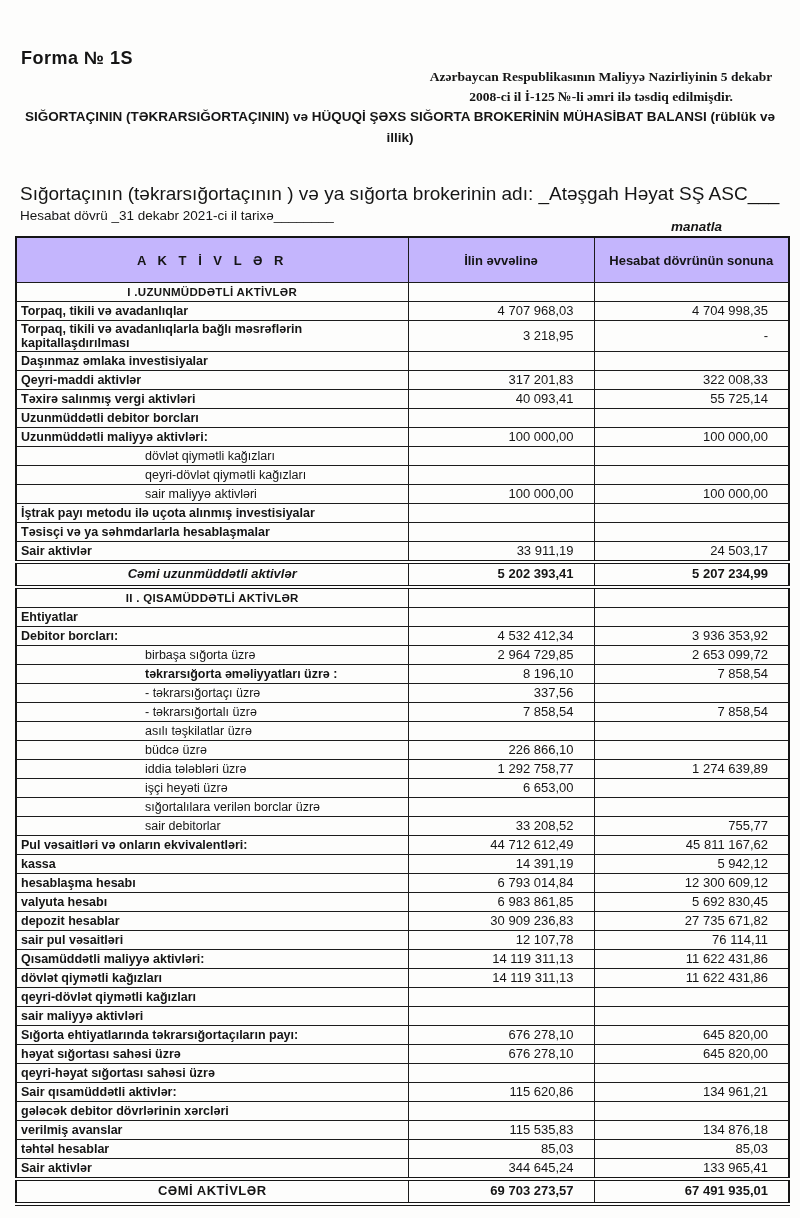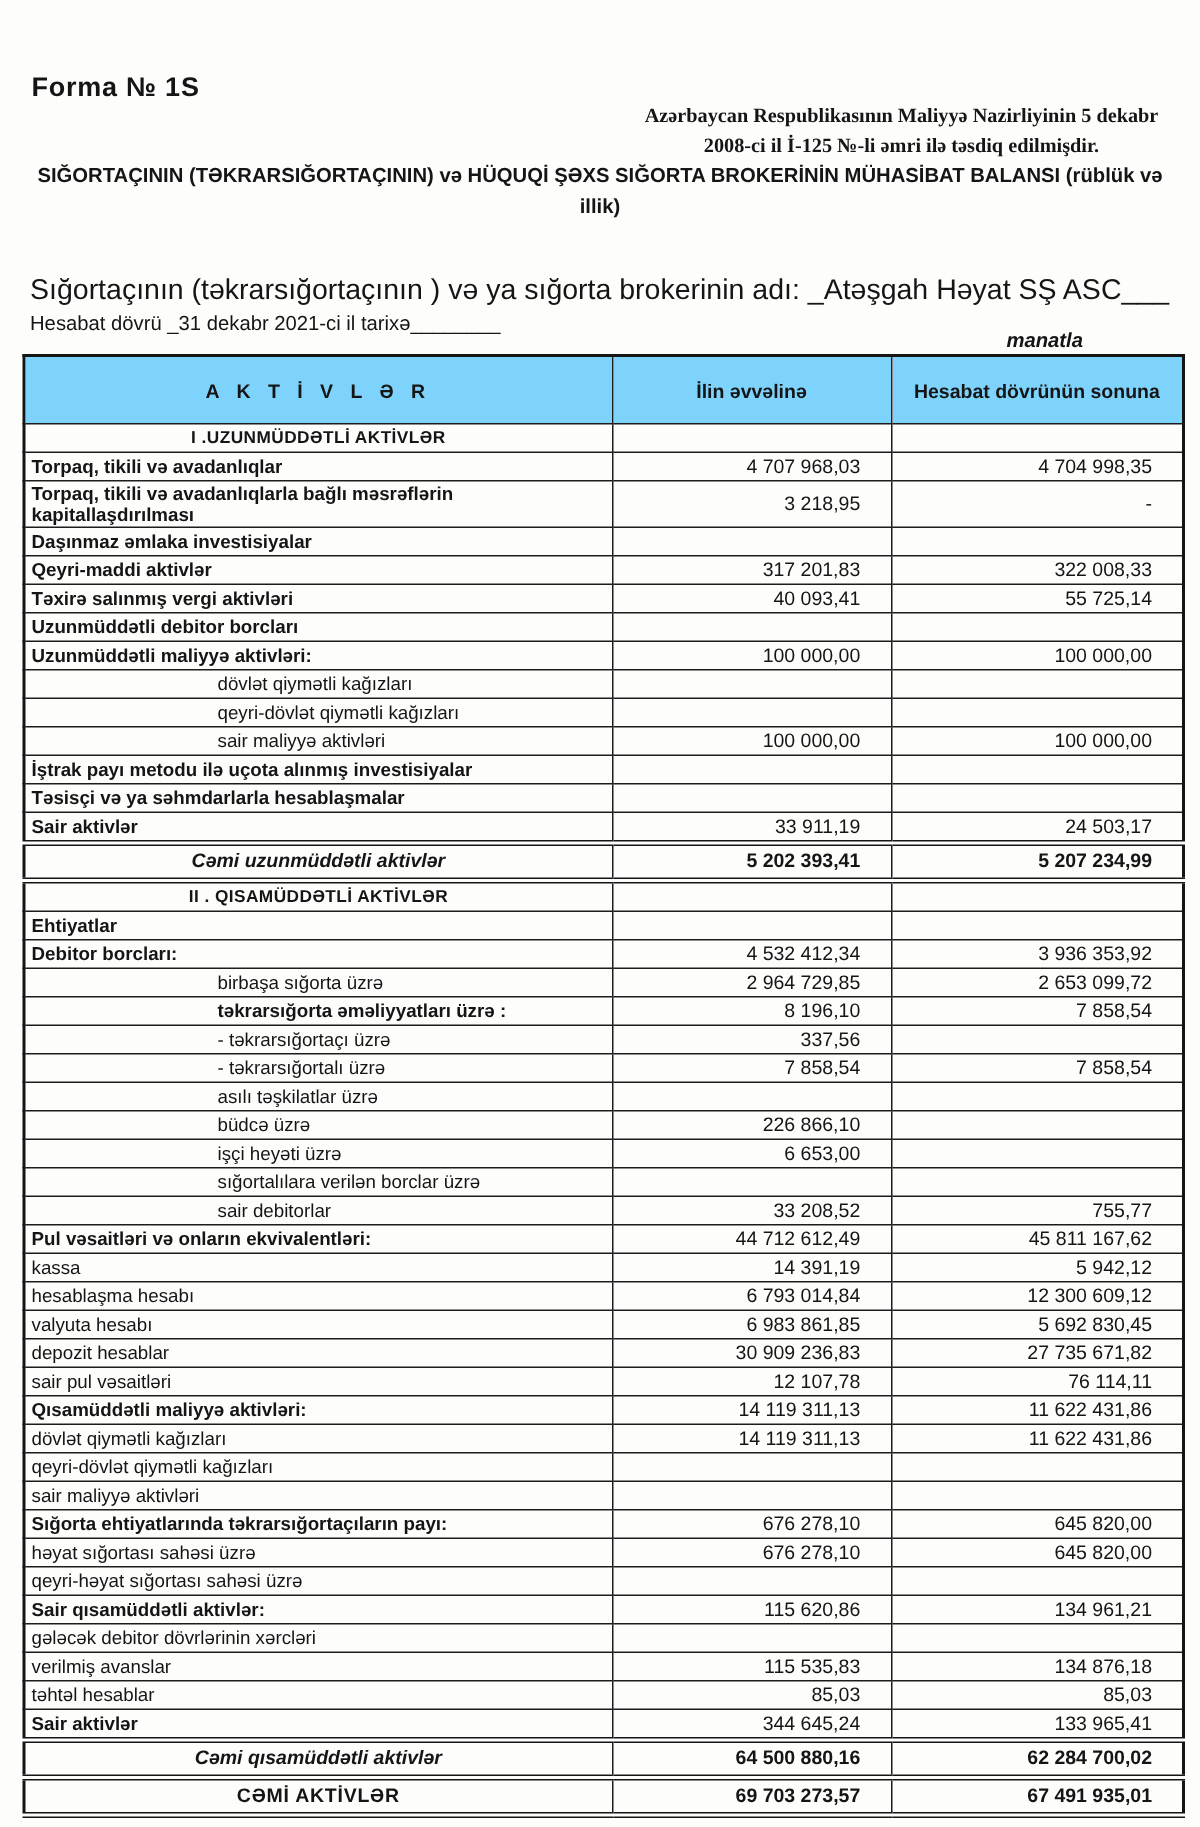--- a/index.html
+++ b/index.html
@@ -38,33 +38,33 @@
     position:absolute;left:15px;top:236px;width:773px;
     border-collapse:collapse;table-layout:fixed;
     font-size:12.5px;
   }
   table.balance th, table.balance td{
     border:1.5px solid #1c1c1c;
     overflow:hidden;
   }
   table.balance{border:2px solid #151515;}
   thead th{
-    height:40px;background:#7dd3fc;
+    height:40px;background:#c4b5fd;
     font-size:13px;font-weight:bold;text-align:center;
     padding:2px 4px;
   }
   thead th.h-assets{letter-spacing:4px;}
   tbody td{height:16px;padding:1px 4px;line-height:1.12;font-size:12.5px;vertical-align:middle;}
   td.c-label{padding-left:4px;text-align:left;font-weight:bold;}
   td.c-val{text-align:right;padding-right:20px;font-size:13px;white-space:nowrap;}
 
   tr.r-section td.c-label{text-align:center;font-size:11.5px;font-weight:bold;letter-spacing:.3px;}
   tr.r-sub td.c-label{font-weight:normal;padding-left:128px;}
   tr.r-sub.subbold td.c-label{font-weight:bold;}
-  tr.r-sub2 td.c-label{font-weight:normal;}
+  tr.r-sub2 td.c-label{font-weight:bold;}
   tr.r-total td, tr.r-grand td{
     border-top:4px double #151515;border-bottom:4px double #151515;
     font-weight:bold;height:19px;
   }
   tr.r-total td.c-label{text-align:center;font-style:italic;font-size:13px;}
   tr.r-grand td.c-label{text-align:center;font-size:13px;letter-spacing:.5px;}
   tr.r-total td.c-val, tr.r-grand td.c-val{font-weight:bold;}
 </style>
 </head>
 <body>
@@ -211,20 +211,25 @@
           <td class="c-label">asılı təşkilatlar üzrə</td>
           <td class="c-val"></td>
           <td class="c-val"></td>
         </tr>
         <tr class="r-sub">
           <td class="c-label">büdcə üzrə</td>
           <td class="c-val">226 866,10</td>
           <td class="c-val"></td>
         </tr>
         <tr class="r-sub">
+          <td class="c-label">iddia tələbləri üzrə</td>
+          <td class="c-val">1 292 758,77</td>
+          <td class="c-val">1 274 639,89</td>
+        </tr>
+        <tr class="r-sub">
           <td class="c-label">işçi heyəti üzrə</td>
           <td class="c-val">6 653,00</td>
           <td class="c-val"></td>
         </tr>
         <tr class="r-sub">
           <td class="c-label">sığortalılara verilən borclar üzrə</td>
           <td class="c-val"></td>
           <td class="c-val"></td>
         </tr>
         <tr class="r-sub">
@@ -314,25 +319,20 @@
         </tr>
         <tr class="r-sub2">
           <td class="c-label">təhtəl hesablar</td>
           <td class="c-val">85,03</td>
           <td class="c-val">85,03</td>
         </tr>
         <tr class="r-bold">
           <td class="c-label">Sair aktivlər</td>
           <td class="c-val">344 645,24</td>
           <td class="c-val">133 965,41</td>
-        </tr>
-        <tr class="r-total">
-          <td class="c-label">Cəmi qısamüddətli aktivlər</td>
-          <td class="c-val">64 500 880,16</td>
-          <td class="c-val">62 284 700,02</td>
         </tr>
         <tr class="r-grand">
           <td class="c-label">CƏMİ AKTİVLƏR</td>
           <td class="c-val">69 703 273,57</td>
           <td class="c-val">67 491 935,01</td>
         </tr>
       </tbody>
   </table>
 
 </div>

